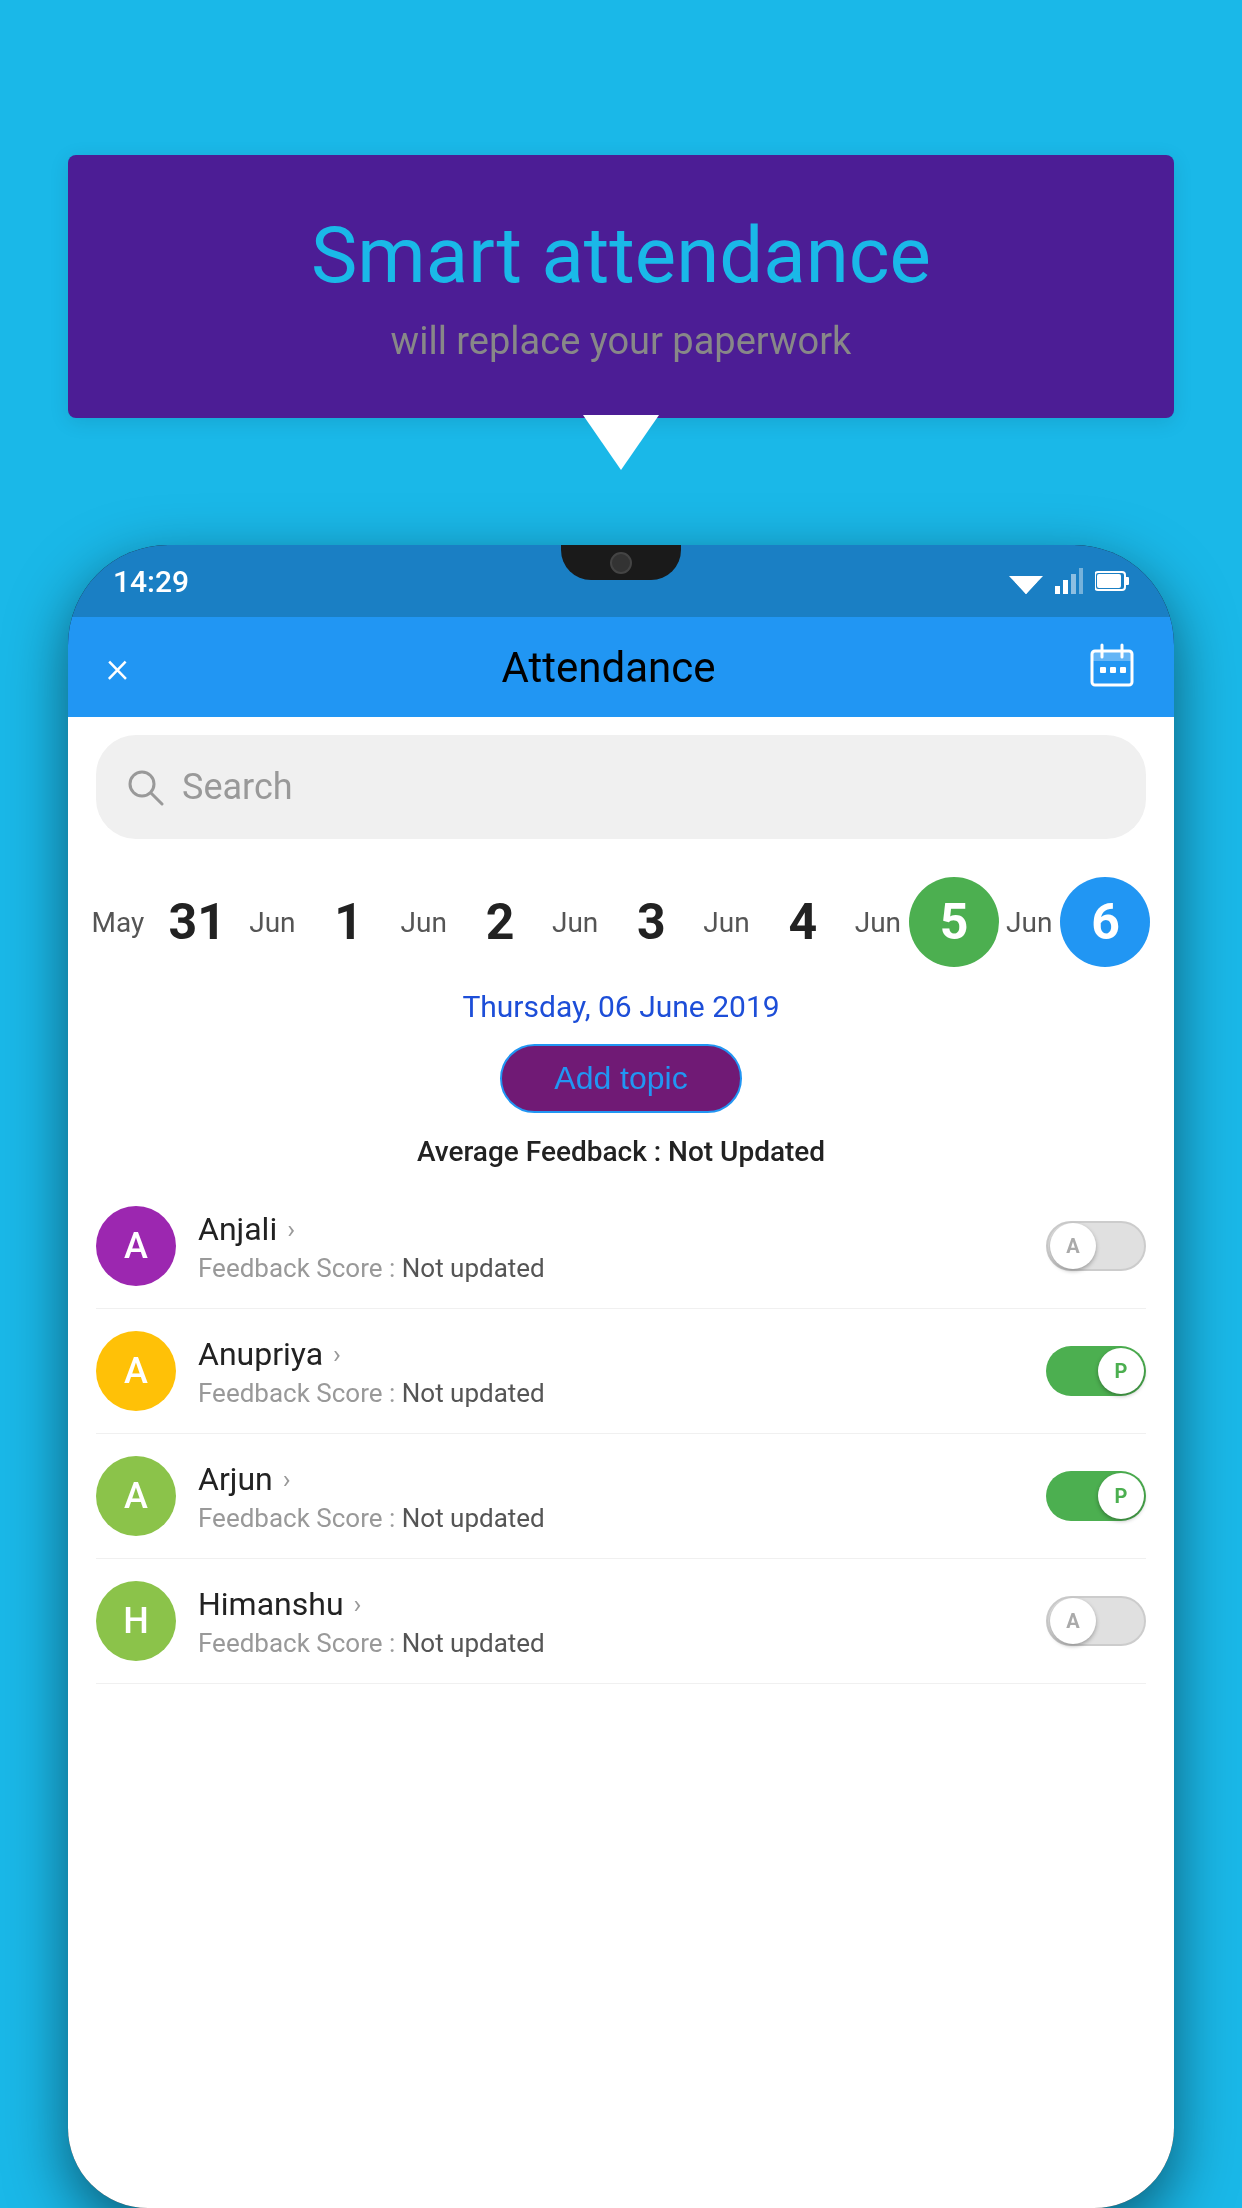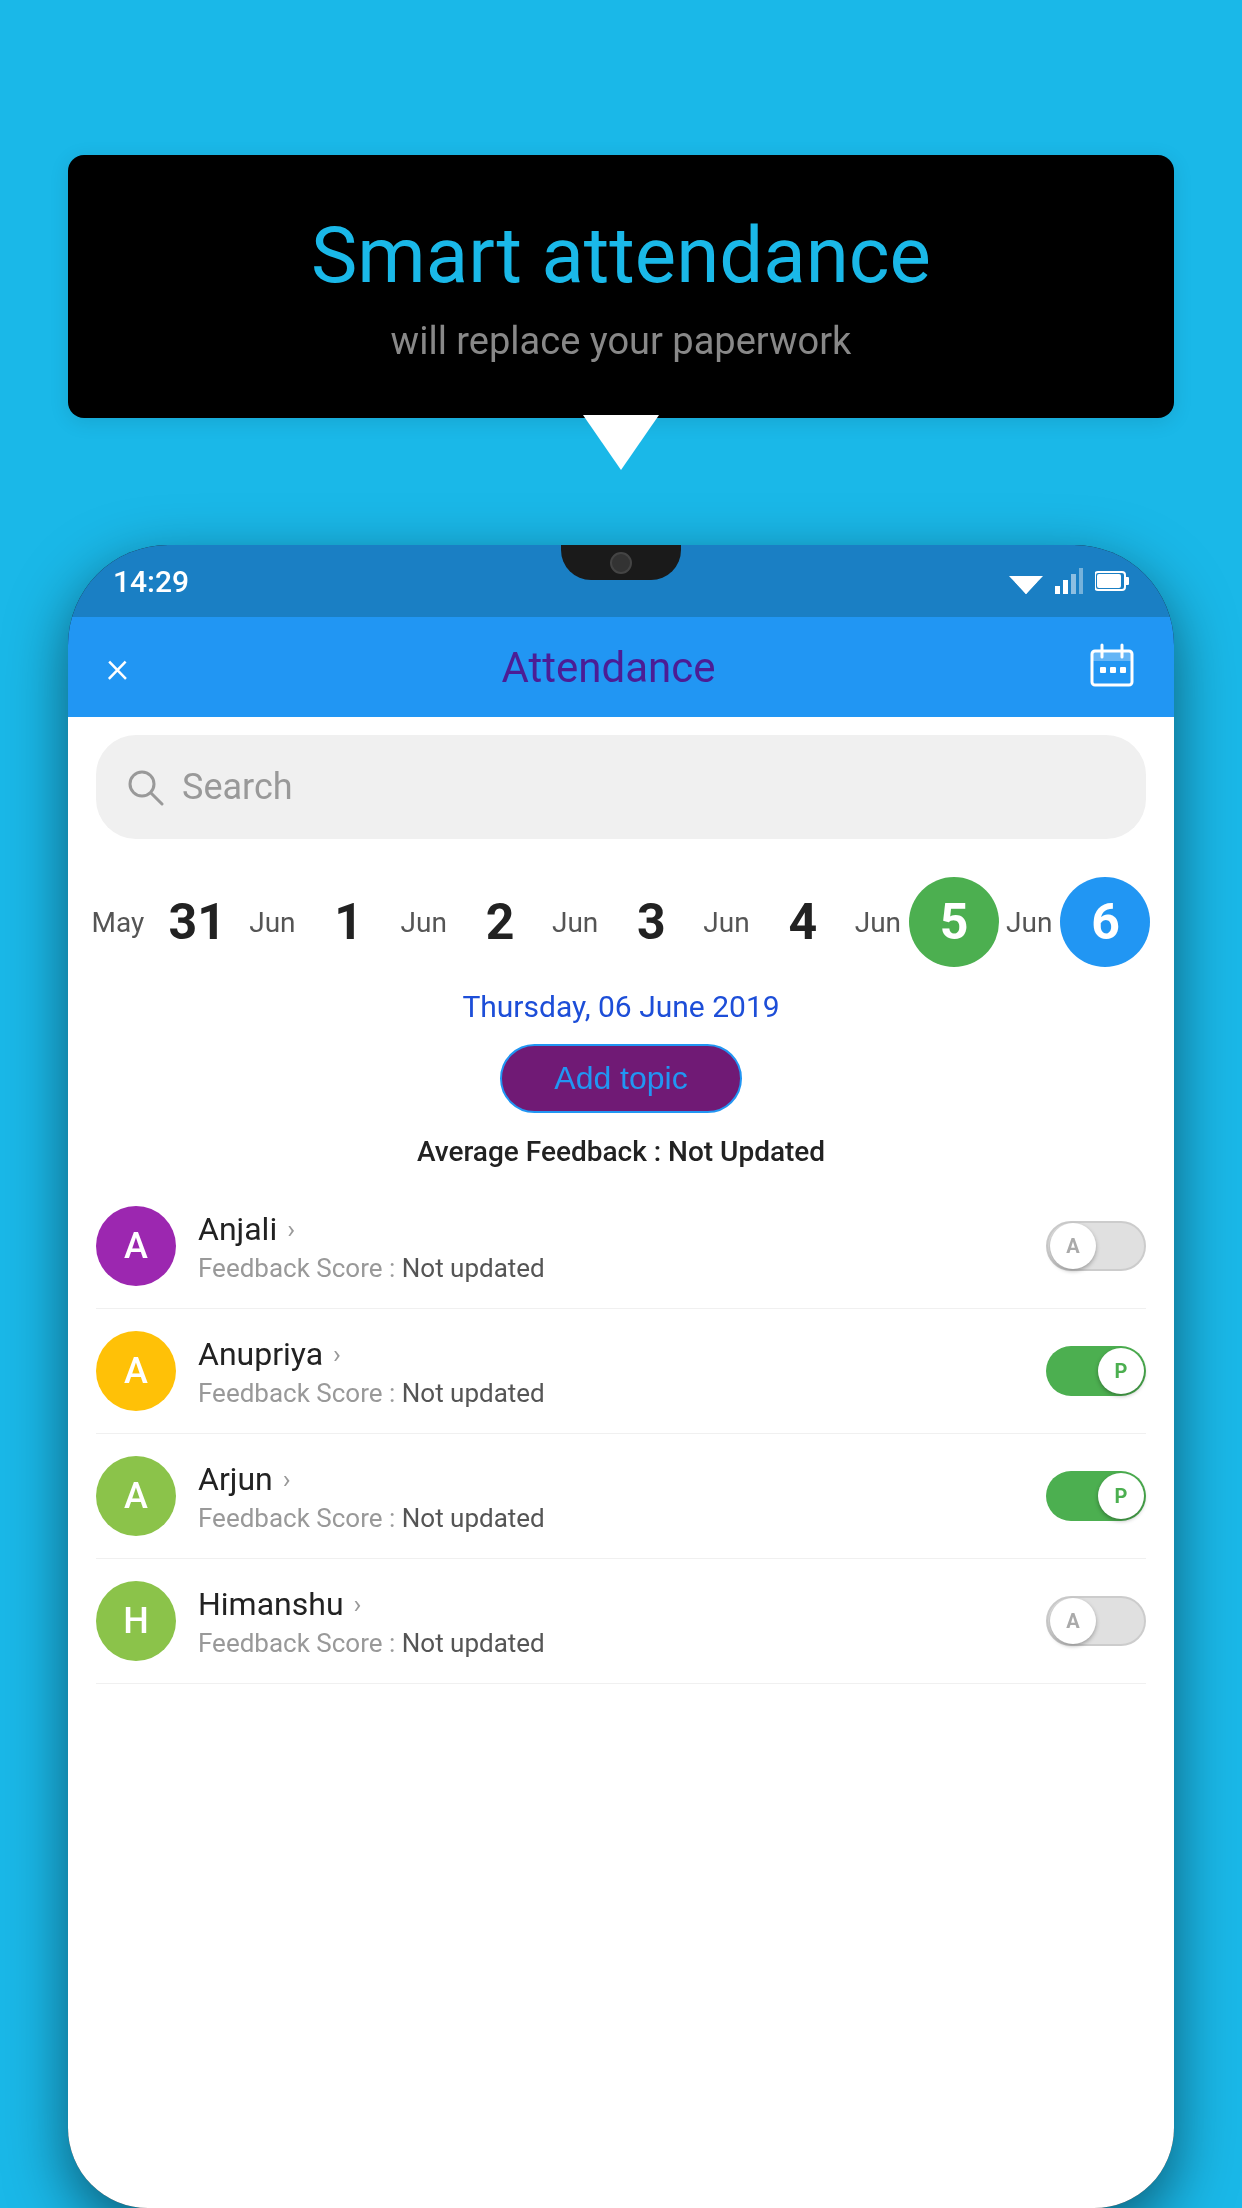--- a/index.html
+++ b/index.html
@@ -11,22 +11,22 @@
       overflow: hidden;
       position: relative;
     }
 
     
     .speech-bubble {
       position: absolute;
       top: 155px;
       left: 68px;
       right: 68px;
-      background: #000000;
-      border-radius: 16px;
+      background: #4c1d95;
+      border-radius: 8px;
       padding: 55px 60px 55px 60px;
       text-align: center;
       box-shadow: 0 4px 20px rgba(0,0,0,0.1);
     }
     .speech-bubble::after {
       content: '';
       position: absolute;
       bottom: -52px;
       left: 50%;
       transform: translateX(-50%);
@@ -117,21 +117,21 @@
       justify-content: space-between;
       padding: 0 38px;
     }
     .header-close {
       color: white;
       font-size: 44px;
       font-weight: 300;
       cursor: pointer;
     }
     .header-title {
-      color: #4c1d95;
+      color: #000000;
       font-size: 42px;
       font-weight: 400;
     }
 
     
     .phone-screen {
       background: white;
       height: calc(100% - 172px);
       overflow: hidden;
     }

